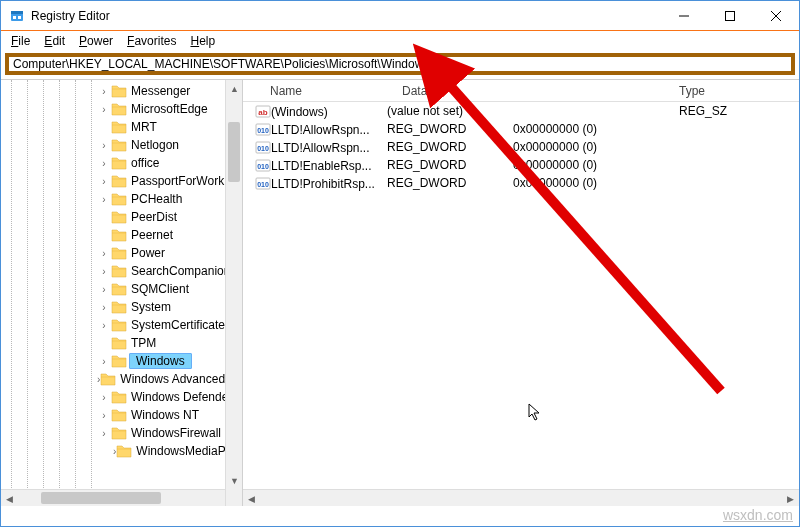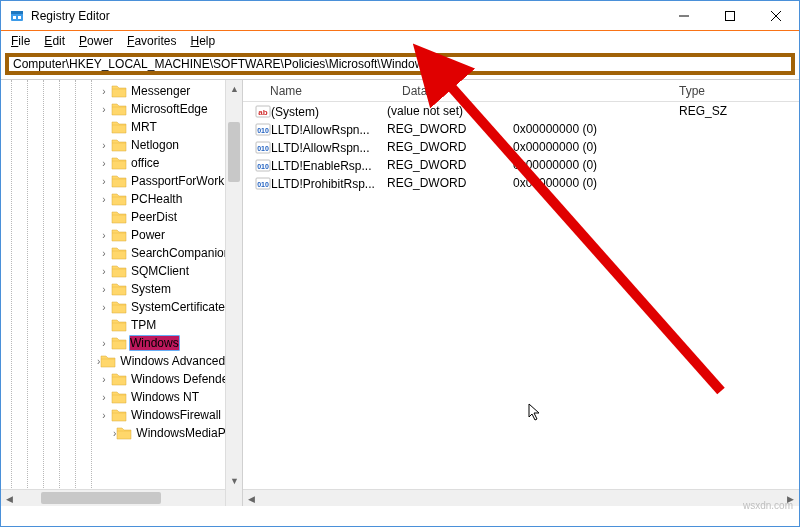--- a/index.html
+++ b/index.html
@@ -82,21 +82,21 @@
   .tree .row .twisty {
     width: 14px; display: inline-flex; justify-content: center; color: #6a6a6a;
     font-size: 10px;
   }
   .tree .row .folder {
     width: 16px; height: 14px; margin: 0 2px 0 0; display: inline-block;
     position: relative;
   }
   .tree .row .folder svg { display: block; }
   .tree .row .label { padding: 0 2px; }
-  .tree .row.selected .label { background: #be185d; border: 1px solid #66aef7; border-radius: 1px; padding: 0 0; }
+  .tree .row.selected .label { background: #7dd3fc; border: 1px solid #66aef7; border-radius: 1px; padding: 0 6px; }
   .tree .row.subchild { padding-left: 112px; }
   
   .tree::before, .tree::after { content: ""; }
   .guide {
     position: absolute; top:0; bottom:0; border-left: 1px dotted #b8b8b8;
   }
   
   .list-pane {
     flex: 1; display: flex; flex-direction: column;
     position: relative;
@@ -141,21 +141,21 @@
   .corner { position: absolute; right:0; bottom:0; width:17px; height:17px; background:#f0f0f0; border-left:1px solid #ddd; }
   
   .annotation {
     position: absolute; left: 0; top: 0; width: 800px; height: 527px;
     pointer-events: none;
   }
   .cursor {
     position: absolute; left: 527px; top: 402px; width: 14px; height: 18px;
   }
   .watermark {
-    position: absolute; right: 6px; bottom: 15px; font-size: 10px; color: #bfbfbf;
+    position: absolute; right: 6px; bottom: 3px; font-size: 14px; color: #bfbfbf; text-decoration: underline;
   }
 </style>
 </head>
 <body>
 
 <div class="titlebar">
   <span class="app-icon">
     <svg width="16" height="16" viewBox="0 0 16 16">
       <rect x="2" y="3" width="12" height="10" rx="1" fill="#3d9be9"></rect>
       <rect x="2" y="3" width="12" height="3" fill="#1f78c1"></rect>
@@ -284,20 +284,30 @@
           <span class="twisty"></span>
           <span class="folder">
             <svg width="16" height="14" viewBox="0 0 16 14">
               <path d="M1 3 L1 13 L15 13 L15 4 L8 4 L6 2 L1 2 Z" fill="#ffd76b" stroke="#d9a93b" stroke-width="0.5"></path>
               <path d="M1 5 L15 5" stroke="#e8b63e" stroke-width="0.5"></path>
             </svg>
           </span>
           <span class="label">PeerDist</span>
         </li>
         <li class="row">
+          <span class="twisty"></span>
+          <span class="folder">
+            <svg width="16" height="14" viewBox="0 0 16 14">
+              <path d="M1 3 L1 13 L15 13 L15 4 L8 4 L6 2 L1 2 Z" fill="#ffd76b" stroke="#d9a93b" stroke-width="0.5"></path>
+              <path d="M1 5 L15 5" stroke="#e8b63e" stroke-width="0.5"></path>
+            </svg>
+          </span>
+          <span class="label">Peernet</span>
+        </li>
+        <li class="row">
           <span class="twisty">›</span>
           <span class="folder">
             <svg width="16" height="14" viewBox="0 0 16 14">
               <path d="M1 3 L1 13 L15 13 L15 4 L8 4 L6 2 L1 2 Z" fill="#ffd76b" stroke="#d9a93b" stroke-width="0.5"></path>
               <path d="M1 5 L15 5" stroke="#e8b63e" stroke-width="0.5"></path>
             </svg>
           </span>
           <span class="label">Power</span>
         </li>
         <li class="row">
@@ -430,21 +440,21 @@
       <div class="col col-data">Data</div>
       <div class="col col-type">Type</div>
     </div>
     <div class="list-body" id="list-body">
         <div class="list-row">
           <div class="cell name col-name">
             <span class="val-icon"><svg width="16" height="16" viewBox="0 0 16 16">
                 <rect x="1" y="3" width="14" height="11" rx="1" fill="#fff" stroke="#c0c0c0"></rect>
                 <text x="8" y="12" font-size="8" text-anchor="middle" fill="#d03030" font-weight="bold">ab</text>
               </svg></span>
-            <span>(System)</span>
+            <span>(Windows)</span>
           </div>
           <div class="cell col-data">(value not set)</div>
           <div class="cell col-type">REG_SZ</div>
         </div>
         <div class="list-row">
           <div class="cell name col-name">
             <span class="val-icon"><svg width="16" height="16" viewBox="0 0 16 16">
                 <rect x="1" y="3" width="14" height="11" rx="1" fill="#fff" stroke="#c0c0c0"></rect>
                 <text x="8" y="12" font-size="7" text-anchor="middle" fill="#2060c0" font-weight="bold">010</text>
               </svg></span>

